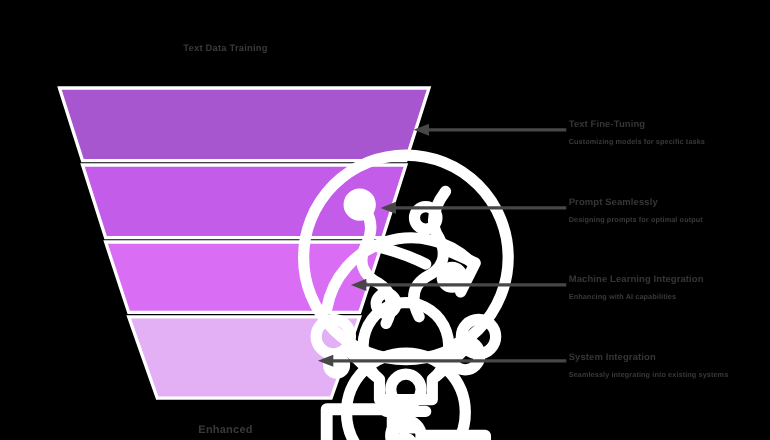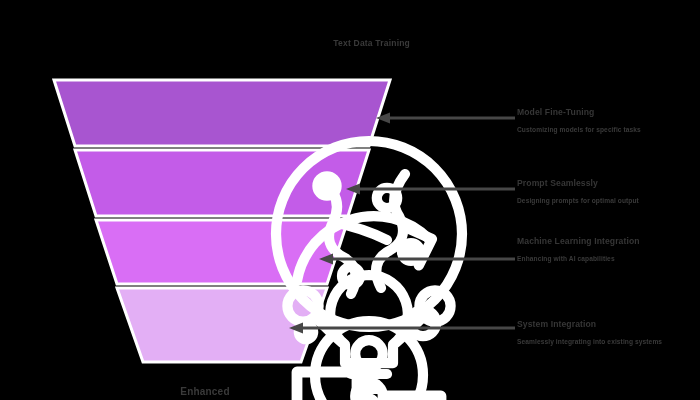--- a/index.html
+++ b/index.html
@@ -10,21 +10,21 @@
     overflow:hidden;
     font-family:"Liberation Sans", sans-serif;
     background:#000000;
   }
 
   
   #top-title {
     position:absolute;
     left:0; top:38px;
     width:410px;
-    text-align:right;
+    text-align:center;
     color:#3a3a3a;
     font-size:8.5px;
     font-weight:bold;
     letter-spacing:.2px;
   }
   #bottom-title {
     position:absolute;
     left:0; top:386px;
     width:410px;
     text-align:center;
@@ -167,30 +167,30 @@
 </div>
 
 <div class="arrow" style="left:288px; top:322px; width:227px;">
   <svg viewBox="0 0 227 12" preserveAspectRatio="none">
     <path d="M14 6 H227" stroke="#474747" stroke-width="3"></path>
     <path d="M1 6 L15 0.5 L15 11.5 Z" fill="#474747"></path>
   </svg>
 </div>
 
 <div class="label-block" style="top:107px;">
-  <div class="label-title">Model Fine-Tuning</div>
+  <div class="label-title">Text Fine-Tuning</div>
   <div class="label-desc">Customizing models for specific tasks</div>
 </div>
 
 <div class="label-block" style="top:178px;">
   <div class="label-title">Prompt Seamlessly</div>
   <div class="label-desc">Designing prompts for optimal output</div>
 </div>
 
-<div class="label-block" style="top:236px;text-decoration:underline;">
+<div class="label-block" style="top:248px;text-decoration:underline;">
   <div class="label-title">Machine Learning Integration</div>
   <div class="label-desc">Enhancing with AI capabilities</div>
 </div>
 
 <div class="label-block" style="top:319px;text-decoration:underline;">
   <div class="label-title">System Integration</div>
   <div class="label-desc">Seamlessly integrating into existing systems</div>
 </div>
 
 <div id="bottom-title">Enhanced</div>

